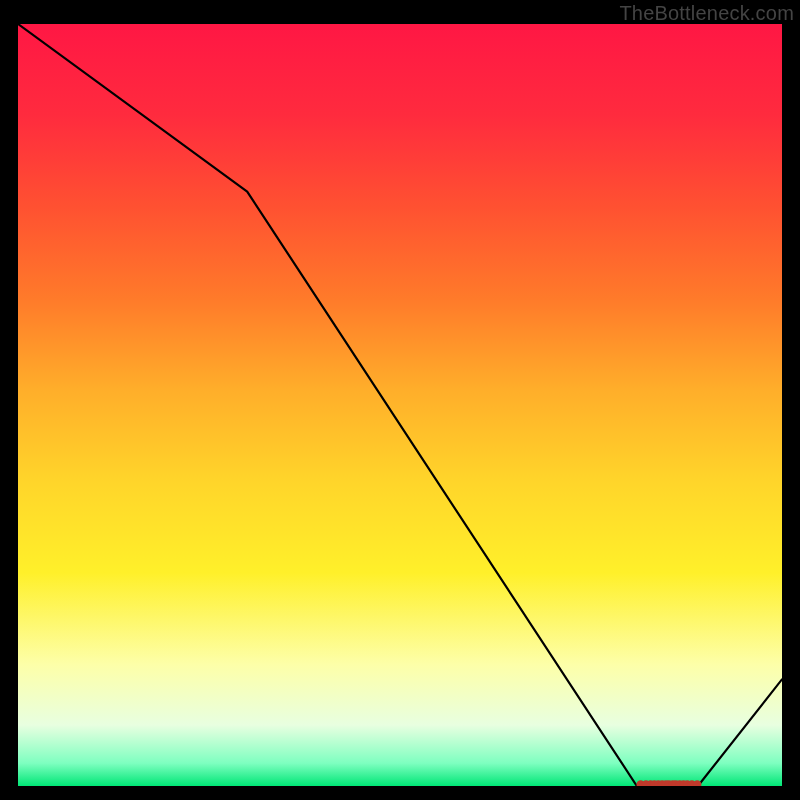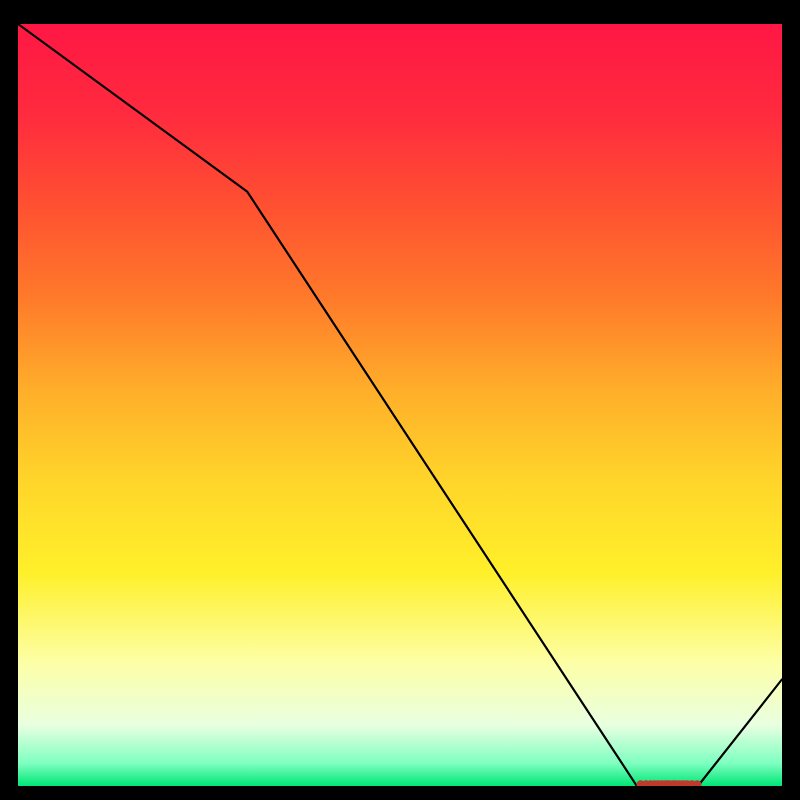--- a/index.html
+++ b/index.html
@@ -26,20 +26,21 @@
     top: 24px;
     width: 764px;
     height: 762px;
   }
   .plot svg { display: block; }
 </style>
 </head>
 <body>
 
 <div class="wrap">
+  <div class="watermark">TheBottleneck.com</div>
 
   <div class="plot">
     <svg id="chart-svg" width="764" height="762" viewBox="0 0 764 762">
       <defs>
         <linearGradient id="bg-grad" x1="0" y1="0" x2="0" y2="1">
             <stop offset="0.0%" stop-color="#ff1744"></stop>
             <stop offset="12.0%" stop-color="#ff2b3e"></stop>
             <stop offset="24.0%" stop-color="#ff5131"></stop>
             <stop offset="36.0%" stop-color="#ff7a2a"></stop>
             <stop offset="48.0%" stop-color="#ffae2a"></stop>

